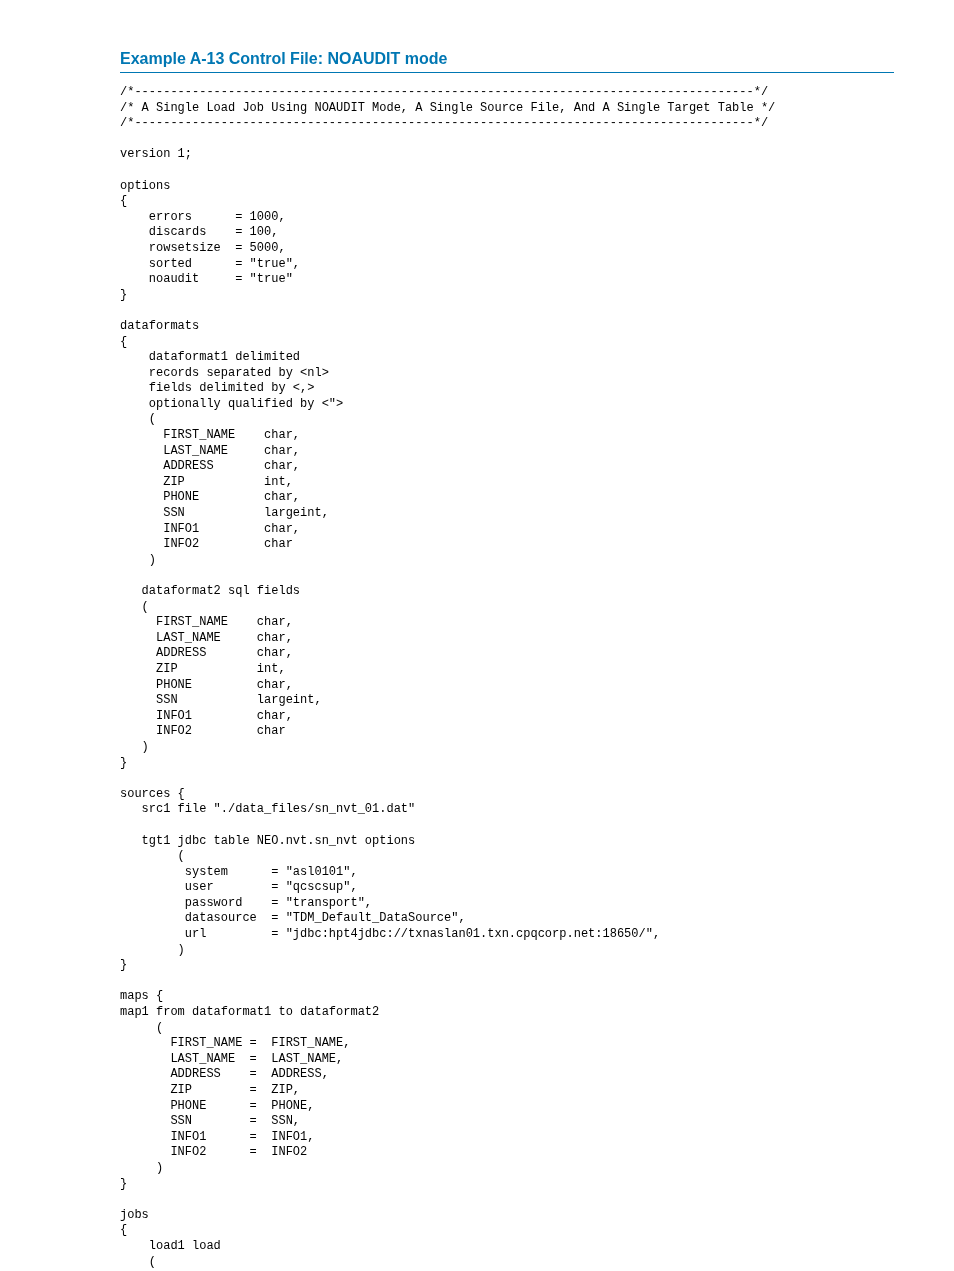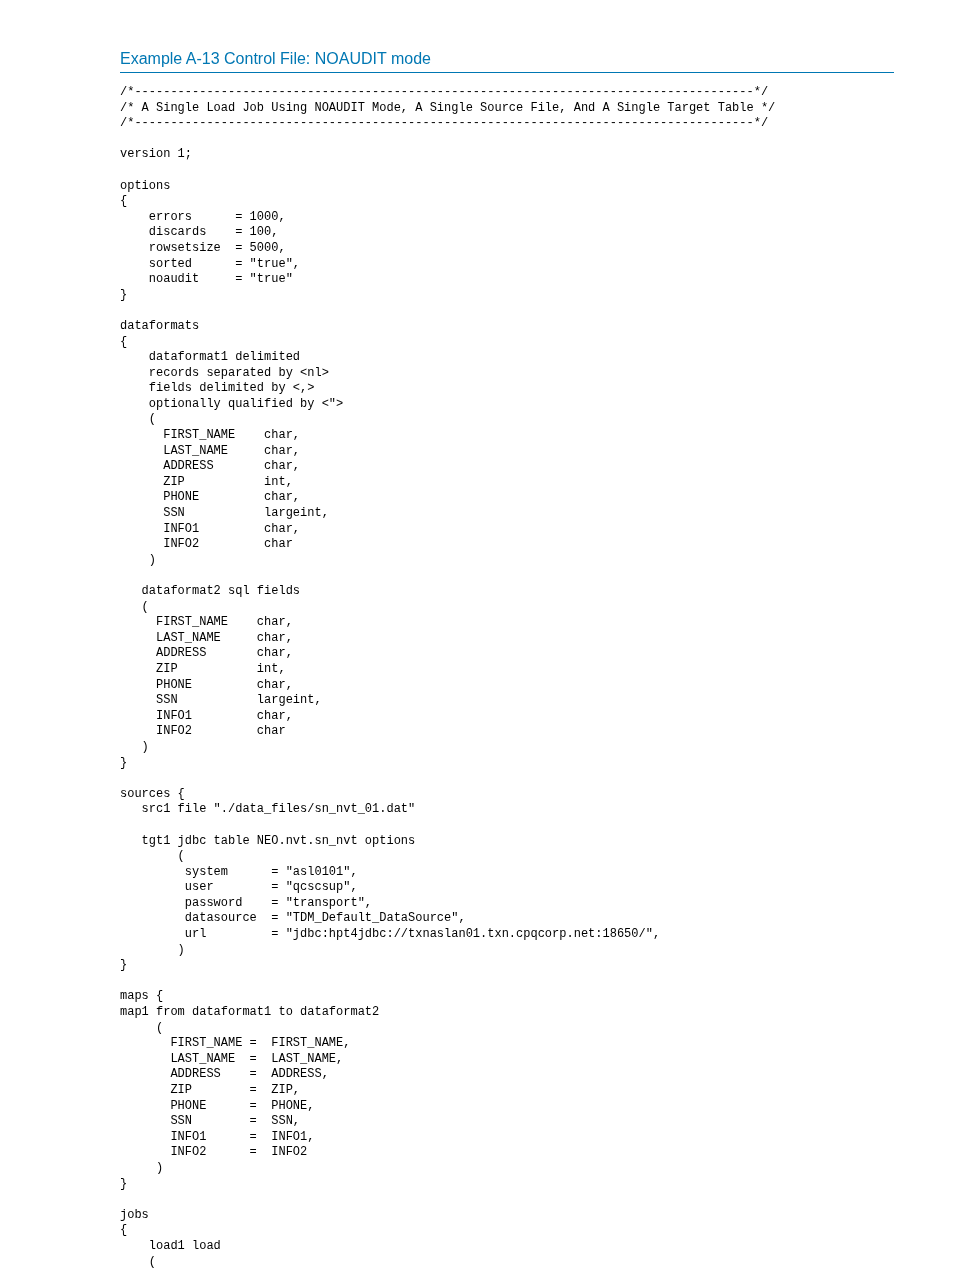--- a/index.html
+++ b/index.html
@@ -6,21 +6,21 @@
     margin: 0;
     padding: 50px 60px 30px 100px;
     font-family: Arial, Helvetica, sans-serif;
     background: #fff;
     color: #000;
     width: 954px;
     box-sizing: border-box;
   }
   .heading {
     color: #0077b3;
-    font-weight: normal;
+    font-weight: bold;
     font-size: 16px;
     border-bottom: 1px solid #0077b3;
     padding-bottom: 4px;
     margin: 0 0 12px 20px;
   }
   pre.code {
     font-family: "Courier New", Courier, monospace;
     font-size: 12px;
     line-height: 1.3;
     white-space: pre;

